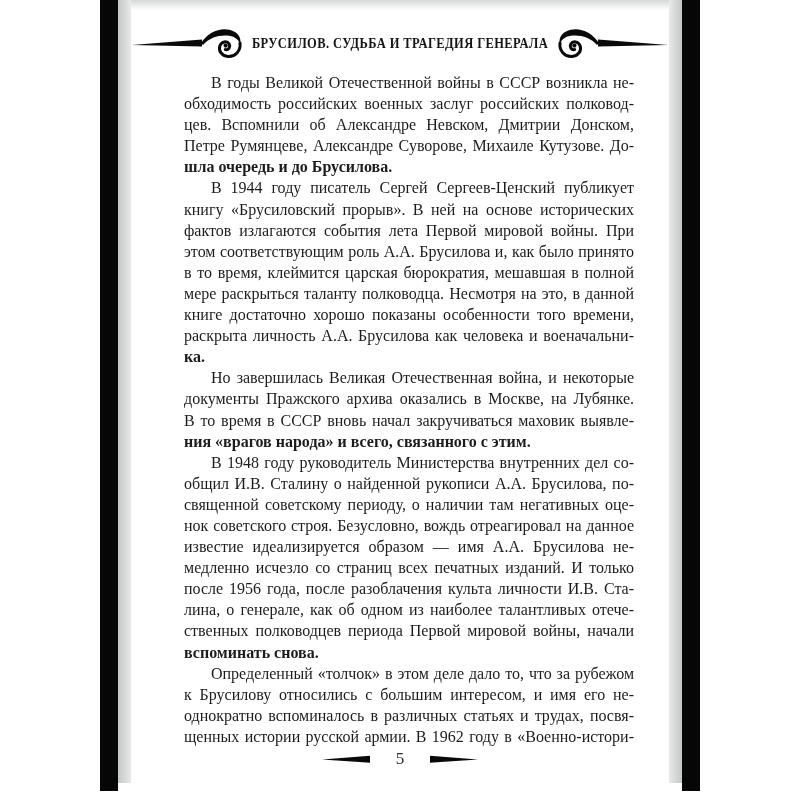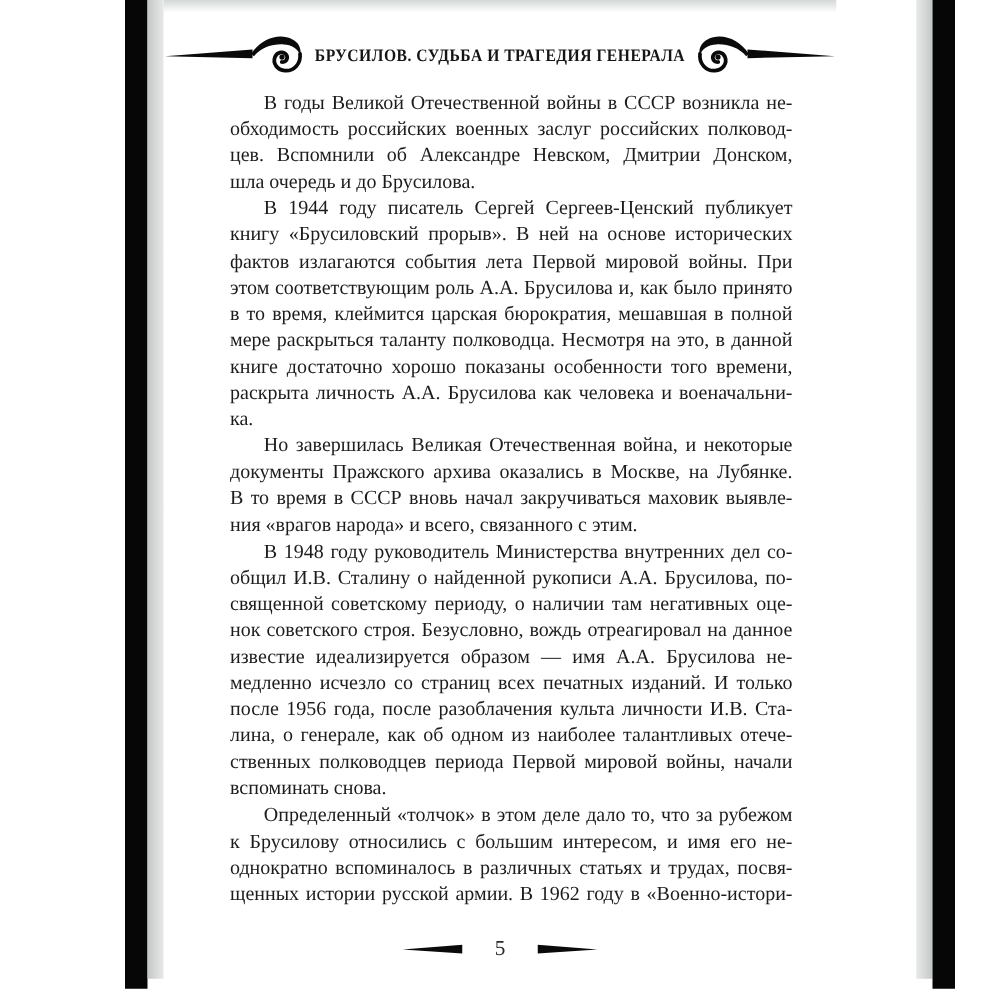--- a/index.html
+++ b/index.html
@@ -5,21 +5,21 @@
   :root{
     --text-color:#1c1c1c;
     --edge-color:#060606;
     --paper-edge:#c9cdcc;
     --page-bg:#ffffff;
   }
   *{margin:0;padding:0;box-sizing:border-box;}
   html,body{width:800px;height:800px;background:#fff;overflow:hidden;}
   body{font-family:"Liberation Serif","DejaVu Serif",serif;color:var(--text-color);}
 
-  .photo{position:absolute;left:100px;top:0;width:664px;height:791px;}
+  .photo{position:absolute;left:100px;top:0;width:600px;height:791px;}
   .book-edge{position:absolute;top:0;height:100%;width:18px;background:var(--edge-color);}
   .book-edge.left{left:0;}
   .book-edge.right{right:0;}
   .paper-edge{position:absolute;top:0;height:99%;width:13px;}
   .paper-edge.left{left:18px;background:linear-gradient(90deg,#c3c7c6,#e8eae9);}
   .paper-edge.right{right:18px;background:linear-gradient(270deg,#c3c7c6,#e8eae9);}
   .page{position:absolute;left:31px;top:0;width:538px;height:100%;background:var(--page-bg);}
   .page::before{content:"";position:absolute;left:0;top:0;right:0;height:10px;
     background:linear-gradient(#d4d8d7,rgba(255,255,255,0));}
 
@@ -27,21 +27,21 @@
     display:flex;align-items:center;justify-content:center;gap:8px;}
   .running-title{font-size:12.5px;font-weight:bold;letter-spacing:.4px;white-space:nowrap;
     color:#151515;transform:scaleY(1.12);}
   .flourish{display:block;}
   .flourish.mirrored{transform:scaleX(-1);}
 
   .text-block{position:absolute;left:53px;top:60px;width:450px;
     font-size:16px;line-height:21.1px;color:var(--text-color);margin-top:12px;}
   .text-block .line{text-align:justify;text-align-last:justify;white-space:nowrap;}
   .text-block .line.first{text-indent:27px;}
-  .text-block .line.para-end{text-align-last:left;}
+  .text-block .line.para-end{text-align-last:left;font-weight:bold;}
 
   .footer{position:absolute;top:749px;left:0;width:100%;
     display:flex;align-items:center;justify-content:center;gap:26px;}
   .page-number{font-size:17px;color:#2a2a2a;}
   .footer-dash{display:block;}
   .footer-dash.mirrored{transform:scaleX(-1);}
 </style>
 </head>
 <body>
 
@@ -71,20 +71,21 @@
           <path d="M39,17 C40,25 34,31 27,30.5 C20.5,30 17,24.5 19,19.5 C20.8,15.5 26,14.5 28.2,18 C29.8,20.8 27.6,24.2 24.4,23.6" fill="none" stroke="#0a0a0a" stroke-width="3" stroke-linecap="round"></path>
           <circle cx="24.6" cy="19.6" r="2.1" fill="#0a0a0a"></circle>
         </g>
       </svg>
     </div>
 
     <div class="text-block">
         <div class="line first">В годы Великой Отечественной войны в СССР возникла не-</div>
         <div class="line">обходимость российских военных заслуг российских полковод-</div>
         <div class="line">цев. Вспомнили об Александре Невском, Дмитрии Донском,</div>
+        <div class="line">Петре Румянцеве, Александре Суворове, Михаиле Кутузове. До-</div>
         <div class="line para-end">шла очередь и до Брусилова.</div>
         <div class="line first">В 1944 году писатель Сергей Сергеев-Ценский публикует</div>
         <div class="line">книгу «Брусиловский прорыв». В ней на основе исторических</div>
         <div class="line">фактов излагаются события лета Первой мировой войны. При</div>
         <div class="line">этом соответствующим роль А.А. Брусилова и, как было принято</div>
         <div class="line">в то время, клеймится царская бюрократия, мешавшая в полной</div>
         <div class="line">мере раскрыться таланту полководца. Несмотря на это, в данной</div>
         <div class="line">книге достаточно хорошо показаны особенности того времени,</div>
         <div class="line">раскрыта личность А.А. Брусилова как человека и военачальни-</div>
         <div class="line para-end">ка.</div>

